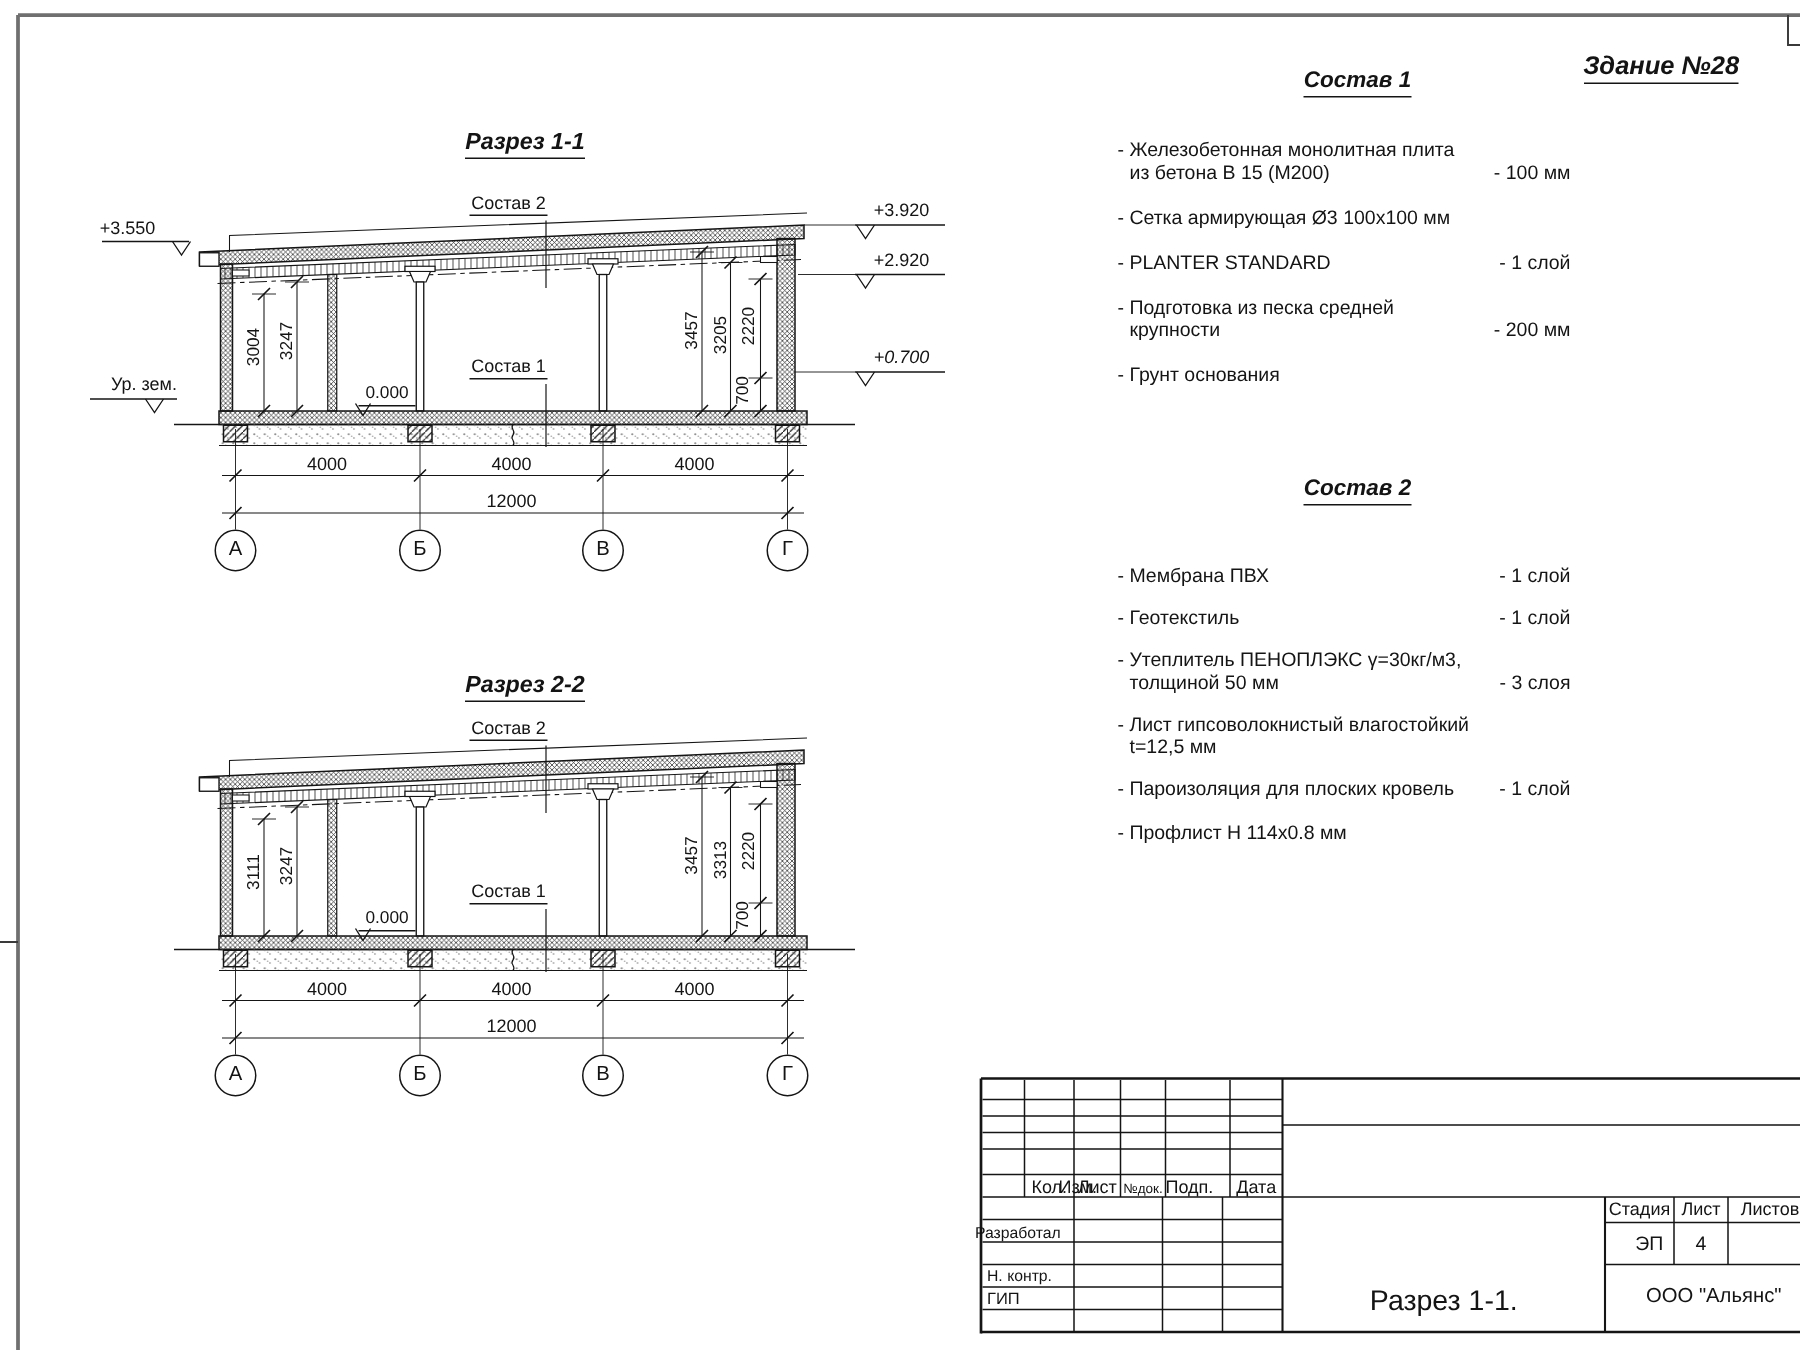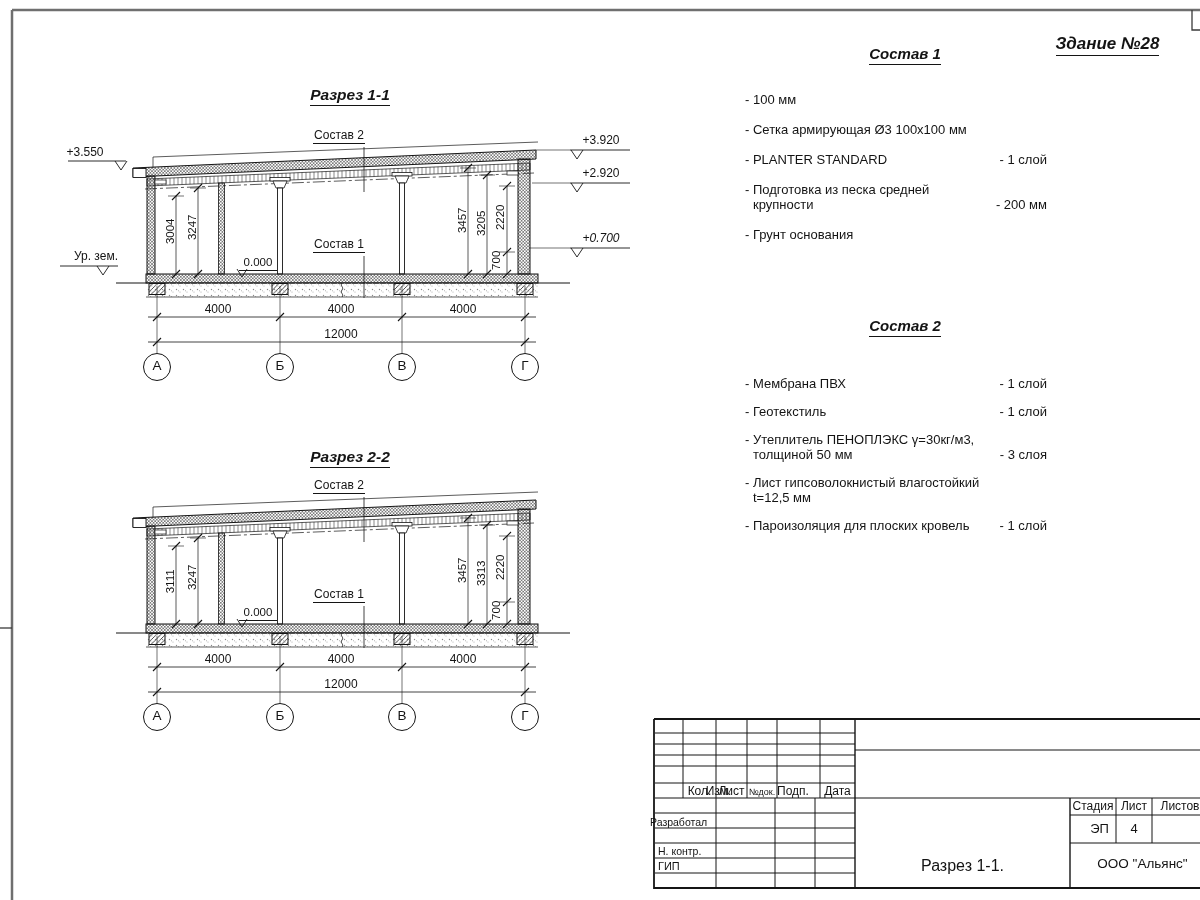--- a/index.html
+++ b/index.html
@@ -196,20 +196,22 @@
 <div class="t dim ctr" style="left:301px;top:678px;width:80px;">12000</div>
 
 <div class="t ax ctr" style="left:143px;top:709px;width:28px;">А</div>
 <div class="t ax ctr" style="left:266px;top:709px;width:28px;">Б</div>
 <div class="t ax ctr" style="left:388px;top:709px;width:28px;">В</div>
 <div class="t ax ctr" style="left:511px;top:709px;width:28px;">Г</div>
 
 <div class="t ttl ctr comp-title" style="left:845px;top:46px;width:120px;"><span class="ul">Состав 1</span></div>
 <div class="comp-list" style="left:745px;top:92px;">
   <div class="comp-row g15">
+      <span class="comp-name">- Железобетонная монолитная плита
+из бетона В 15 (М200)</span>
       <span class="comp-val">- 100 мм</span>
     </div>
   <div class="comp-row g15">
       <span class="comp-name">- Сетка армирующая Ø3 100x100 мм</span>
       <span class="comp-val"></span>
     </div>
   <div class="comp-row g15">
       <span class="comp-name">- PLANTER STANDARD</span>
       <span class="comp-val">- 1  слой</span>
     </div>
@@ -240,34 +242,38 @@
       <span class="comp-val">- 3 слоя</span>
     </div>
   <div class="comp-row g13">
       <span class="comp-name">- Лист гипсоволокнистый влагостойкий
 t=12,5 мм</span>
       <span class="comp-val"></span>
     </div>
   <div class="comp-row g13">
       <span class="comp-name">- Пароизоляция для плоских кровель</span>
       <span class="comp-val">- 1 слой</span>
+    </div>
+  <div class="comp-row g13">
+      <span class="comp-name">- Профлист Н 114x0.8 мм</span>
+      <span class="comp-val"></span>
     </div>
 </div>
 
 <div class="tb ctr" style="left:654px;top:784px;width:47px;font-size:12px;padding-left:41px;">Изм.</div>
 <div class="tb ctr" style="left:683px;top:784px;width:33px;font-size:12px;">Кол.</div>
 <div class="tb ctr" style="left:716px;top:784px;width:31px;font-size:12px;">Лист</div>
 <div class="tb ctr" style="left:747px;top:787px;width:30px;font-size:9px;">№док.</div>
 <div class="tb ctr" style="left:777px;top:784px;width:29px;font-size:12px;">Подп.</div>
 <div class="tb ctr" style="left:820px;top:784px;width:35px;font-size:12px;">Дата</div>
 
 <div class="tb" style="left:650px;top:816px;font-size:10.5px;">Разработал</div>
 <div class="tb" style="left:658px;top:845px;font-size:10.5px;">Н. контр.</div>
 <div class="tb" style="left:658px;top:860px;font-size:11px;">ГИП</div>
 
-<div class="tb ctr" style="left:855px;top:857px;width:215px;font-size:16px;">Разрез 1-1.</div>
+<div class="tb ctr" style="left:855px;top:857px;width:215px;font-size:19px;">Разрез 1-1.</div>
 
 <div class="tb ctr" style="left:1070px;top:799px;width:46px;font-size:12px;">Стадия</div>
 <div class="tb ctr" style="left:1116px;top:799px;width:36px;font-size:12px;">Лист</div>
 <div class="tb ctr" style="left:1152px;top:799px;width:56px;font-size:12px;">Листов</div>
 <div class="tb ctr" style="left:1070px;top:821px;width:59px;font-size:13px;">ЭП</div>
 <div class="tb ctr" style="left:1116px;top:821px;width:36px;font-size:13px;">4</div>
 <div class="tb ctr" style="left:1070px;top:856px;width:145px;font-size:13.5px;">ООО "Альянс"</div>
 
 </body></html>

